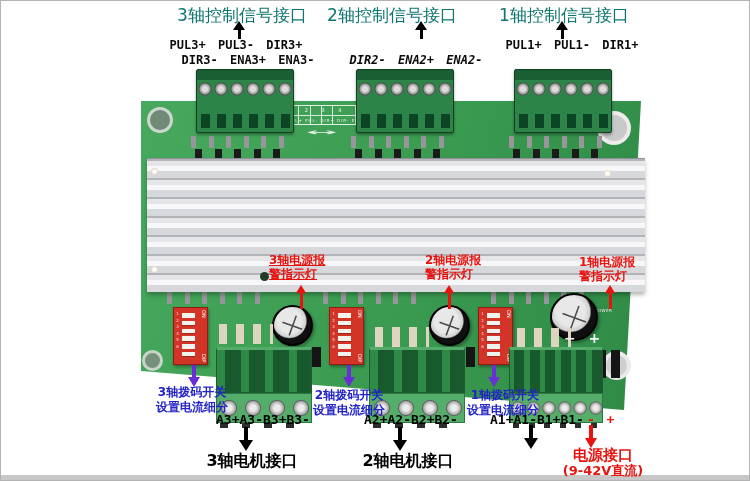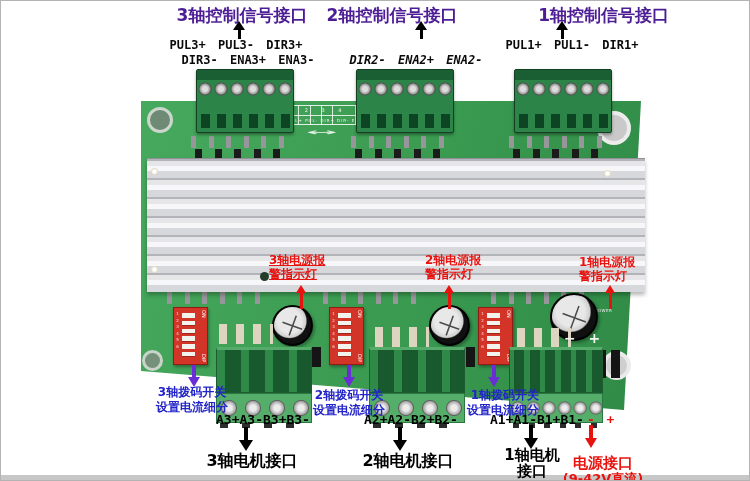--- a/index.html
+++ b/index.html
@@ -72,32 +72,32 @@
   .bt-feet{position:absolute;left:4px;top:76px;width:calc(100% - 8px);height:5px;}
   .bt4 .bt-top{background-image:repeating-linear-gradient(90deg,rgba(0,0,0,0) 0 8px,#19592e 8px 24px);}
   .bt4 .bt-bot{background-image:radial-gradient(circle at 12px 14px,#ececec 3px,#a9a9a9 6.5px,#5f5f5f 7.5px,rgba(0,0,0,0) 8.5px);
       background-size:24px 28px;background-repeat:repeat-x;}
   .bt4 .bt-feet{background:repeating-linear-gradient(90deg,#2c2c2c 0 8px,rgba(0,0,0,0) 8px 22px);}
   .bt6 .bt-top{background-image:repeating-linear-gradient(90deg,rgba(0,0,0,0) 0 4px,#19592e 4px 14px,rgba(0,0,0,0) 14px 15.6px);}
   .bt6 .bt-bot{background-image:radial-gradient(circle at 7.8px 14px,#ececec 2.5px,#a9a9a9 5.2px,#5f5f5f 6.2px,rgba(0,0,0,0) 7px);
       background-size:15.6px 28px;background-repeat:repeat-x;}
   .bt6 .bt-feet{background:repeating-linear-gradient(90deg,#2c2c2c 0 6px,rgba(0,0,0,0) 6px 15.6px);}
   
-  .title{top:3px;width:162px;z-index:10;text-align:center;font-size:17px;font-weight:bold;color:#4c1d95;white-space:nowrap;}
+  .title{top:3px;width:162px;z-index:10;text-align:center;font-size:17px;font-weight:normal;color:#0f766e;white-space:nowrap;}
   .pins{width:150px;z-index:10;text-align:center;font-family:"DejaVu Sans Mono","Liberation Mono",monospace;
         font-size:12px;font-weight:bold;color:#0a0a0a;word-spacing:5px;white-space:nowrap;}
   .alarm{z-index:10;color:#e8130e;font-size:12px;font-weight:bold;line-height:14px;white-space:nowrap;}
   .diplabel{z-index:10;width:92px;text-align:center;color:#2324c8;font-size:12px;font-weight:bold;line-height:15px;white-space:nowrap;}
   .pinlabel{top:411px;z-index:10;text-align:center;font-family:"DejaVu Sans Mono","Liberation Mono",monospace;
         font-size:13px;font-weight:bold;color:#000;white-space:nowrap;}
   .pinlabel .red{color:#e8130e;margin-left:3px;word-spacing:4px;}
   .blabel{z-index:10;text-align:center;font-size:16px;font-weight:bold;color:#000;white-space:nowrap;}
   .blabel2{z-index:10;text-align:center;font-size:15px;font-weight:bold;color:#000;line-height:16px;white-space:nowrap;}
   .plabel{z-index:10;text-align:center;color:#e8130e;font-weight:bold;white-space:nowrap;}
-  .plabel .l1{font-size:15px;line-height:16px;margin-top:8px;}
+  .plabel .l1{font-size:15px;line-height:16px;}
   .plabel .l2{font-size:13px;line-height:15px;}
   
   .arr{z-index:10;}
   .arr .head,.arr .stem{margin:0 auto;}
   .arr-up-blk .head{width:0;height:0;border-left:6px solid transparent;border-right:6px solid transparent;border-bottom:9px solid #000;}
   .arr-up-blk .stem{width:3px;height:9px;background:#000;}
   .arr-up-red .head{width:0;height:0;border-left:5px solid transparent;border-right:5px solid transparent;border-bottom:8px solid #e8130e;}
   .arr-up-red .stem{width:3px;height:16px;background:#e8130e;}
   .arr-dn-pur .stem{width:4px;height:12px;background:#6a2fd4;}
   .arr-dn-pur .head{width:0;height:0;border-left:6px solid transparent;border-right:6px solid transparent;border-top:10px solid #6a2fd4;}
@@ -202,21 +202,21 @@
     <div class="bt-feet"></div>
   </div>
   <div class="abs bterm bt6" style="left:508px;width:94px;">
     <div class="bt-top"></div>
     <div class="bt-bot"></div>
     <div class="bt-feet"></div>
   </div>
 
   <div class="abs title" style="left:160px;">3轴控制信号接口</div>
   <div class="abs title" style="left:310px;">2轴控制信号接口</div>
-  <div class="abs title" style="left:506px;text-align:right;">1轴控制信号接口</div>
+  <div class="abs title" style="left:482px;">1轴控制信号接口</div>
   <div class="abs arr arr-up-blk" style="left:232px;top:20px;">
       <div class="head"></div>
       <div class="stem"></div>
     </div>
   <div class="abs arr arr-up-blk" style="left:414px;top:20px;">
       <div class="head"></div>
       <div class="stem"></div>
     </div>
   <div class="abs arr arr-up-blk" style="left:555px;top:20px;">
       <div class="head"></div>
@@ -292,23 +292,19 @@
   <div class="abs arr arr-dn-blk" style="left:523px;top:424px;">
       <div class="stem"></div>
       <div class="head"></div>
     </div>
   <div class="abs arr arr-dn-red" style="left:584px;top:424px;">
       <div class="stem"></div>
       <div class="head"></div>
     </div>
   <div class="abs blabel" style="left:201px;top:450px;width:100px;">3轴电机接口</div>
   <div class="abs blabel" style="left:357px;top:450px;width:100px;">2轴电机接口</div>
-  <div class="abs blabel2" style="left:500px;top:446px;width:62px;">
-    <div>1轴电机</div>
-    <div>接口</div>
-  </div>
   <div class="abs plabel" style="left:556px;top:446px;width:92px;">
     <div class="l1">电源接口</div>
     <div class="l2">(9-42V直流)</div>
   </div>
 
   <div class="abs bottom-strip"></div>
 </div>
 
 </body></html>

